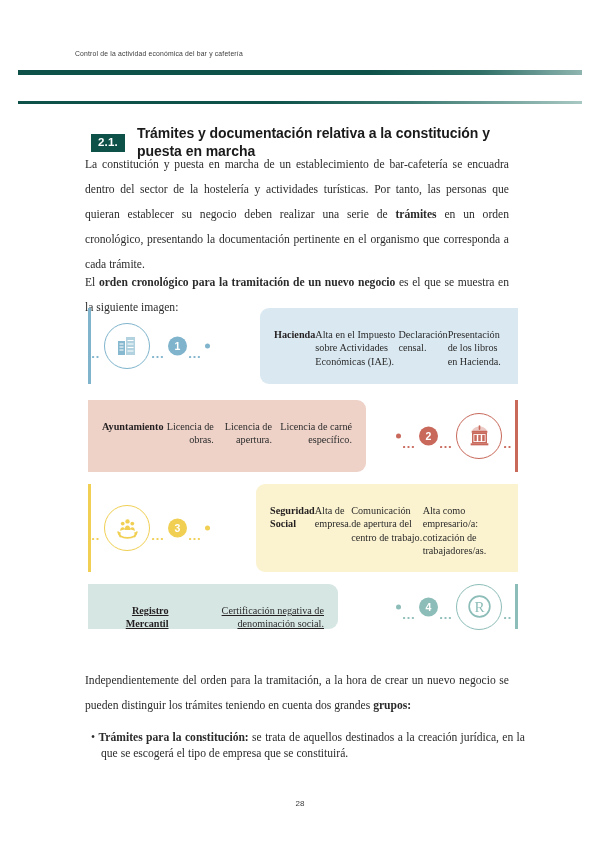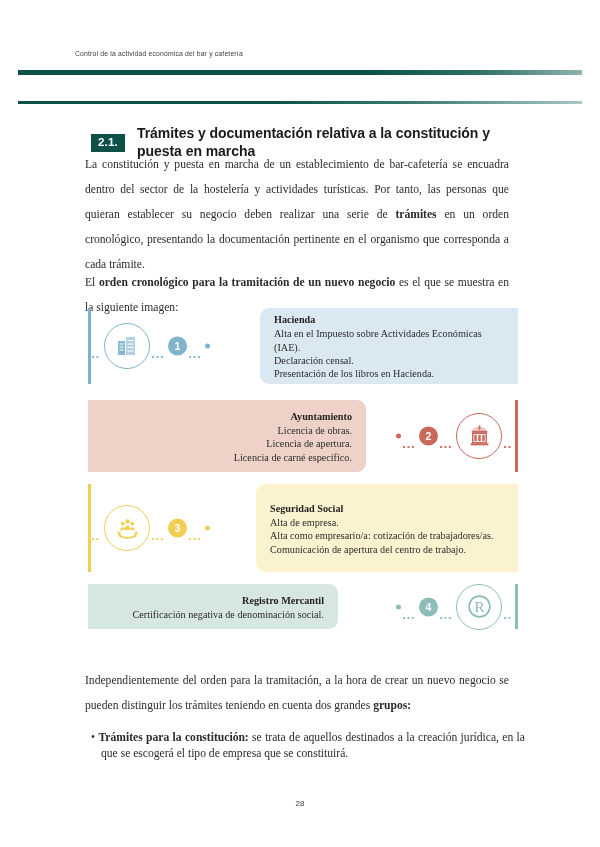--- a/index.html
+++ b/index.html
@@ -139,23 +139,23 @@
   }
   .vbar.left  { left: 0px; }
   .vbar.right { right: 0px; }
 
   .panel {
     position: absolute;
     top: 0;
     height: 100%;
     border-radius: 9px;
     box-sizing: border-box;
-    padding: 9px 14px 7px 14px;
+    padding: 20px 14px 7px 14px;
     display: flex;
-    flex-direction: column;
+    flex-direction: row;
     justify-content: center;
   }
 
   .panel .ptitle {
     font-weight: bold;
     font-size: 10.2px;
     line-height: 13.4px;
     color: #231f20;
     margin-bottom: 0.5px;
   }
@@ -315,22 +315,22 @@
         <div class="dots" style="right: 101px;"><svg width="14" height="3" viewBox="0 0 14 3">
             <line x1="1" y1="1.5" x2="13" y2="1.5" stroke="#c8695b" stroke-width="2.2" stroke-linecap="round" stroke-dasharray="0.2 4.2"></line>
           </svg></div>
         <div class="enddot" style="background: rgb(200, 105, 91); right: 117px;"></div>
       </div>
       <div class="flow-row" style="position: absolute; left: 0px; top: 176px; height: 88px;">
         <div class="vbar left" style="background: rgb(240, 207, 82);"></div>
         <div class="panel" style="background: rgb(251, 242, 207); width: 262px; text-align: left; right: 0px; border-top-right-radius: 0px; border-bottom-right-radius: 0px;">
           <div class="ptitle">Seguridad Social</div>
           <div class="pline">Alta de empresa.</div>
+          <div class="pline">Comunicación de apertura del centro de trabajo.</div>
           <div class="pline">Alta como empresario/a: cotización de trabajadores/as.</div>
-          <div class="pline">Comunicación de apertura del centro de trabajo.</div>
         </div>
         <div class="dots" style="left: 4px;"><svg width="10" height="3" viewBox="0 0 10 3">
             <line x1="1" y1="1.5" x2="9" y2="1.5" stroke="#f0cf52" stroke-width="2.2" stroke-linecap="round" stroke-dasharray="0.2 4.2"></line>
           </svg></div>
         <div class="icon-wrap" style="left: 16px;">
           <div class="icon-ring" style="border: 1.8px solid rgb(240, 207, 82); display: flex; align-items: center; justify-content: center;">
             <svg viewBox="0 0 24 24" width="25" height="25">
               <g fill="#f0cf52">
                 <circle cx="12" cy="5.2" r="2.1"></circle>
                 <circle cx="7.4" cy="7.2" r="1.8"></circle>
@@ -349,21 +349,21 @@
             <line x1="1" y1="1.5" x2="13" y2="1.5" stroke="#f0cf52" stroke-width="2.2" stroke-linecap="round" stroke-dasharray="0.2 4.2"></line>
           </svg></div>
         <div class="badge" style="background: rgb(240, 207, 82); left: 80px;">3</div>
         <div class="dots" style="left: 101px;"><svg width="14" height="3" viewBox="0 0 14 3">
             <line x1="1" y1="1.5" x2="13" y2="1.5" stroke="#f0cf52" stroke-width="2.2" stroke-linecap="round" stroke-dasharray="0.2 4.2"></line>
           </svg></div>
         <div class="enddot" style="background: rgb(240, 207, 82); left: 117px;"></div>
       </div>
       <div class="flow-row" style="position: absolute; left: 0px; top: 276px; height: 45px;">
         <div class="vbar right" style="background: rgb(141, 189, 184);"></div>
-        <div class="panel" style="background: rgb(214, 230, 227); width: 250px; text-align: right; left: 0px; border-top-left-radius: 0px; border-bottom-left-radius: 0px;">
+        <div class="panel" style="background: rgb(214, 230, 227); width: 250px; text-align: right; left: 0px; border-top-left-radius: 0px; border-bottom-left-radius: 0px; text-decoration: underline;">
           <div class="ptitle">Registro Mercantil</div>
           <div class="pline">Certificación negativa de denominación social.</div>
         </div>
         <div class="dots" style="right: 4px;"><svg width="10" height="3" viewBox="0 0 10 3">
             <line x1="1" y1="1.5" x2="9" y2="1.5" stroke="#8dbdb8" stroke-width="2.2" stroke-linecap="round" stroke-dasharray="0.2 4.2"></line>
           </svg></div>
         <div class="icon-wrap" style="right: 16px;">
           <div class="icon-ring" style="border: 1.8px solid rgb(141, 189, 184); display: flex; align-items: center; justify-content: center;">
             <svg viewBox="0 0 24 24" width="27" height="27">
               <circle cx="12" cy="12" r="9.2" fill="none" stroke="#8dbdb8" stroke-width="1.5"></circle>

